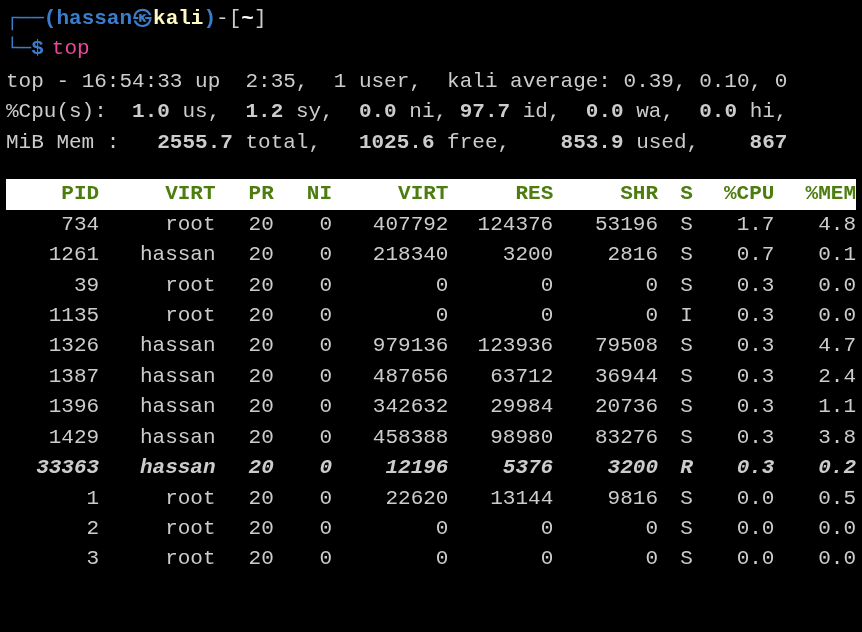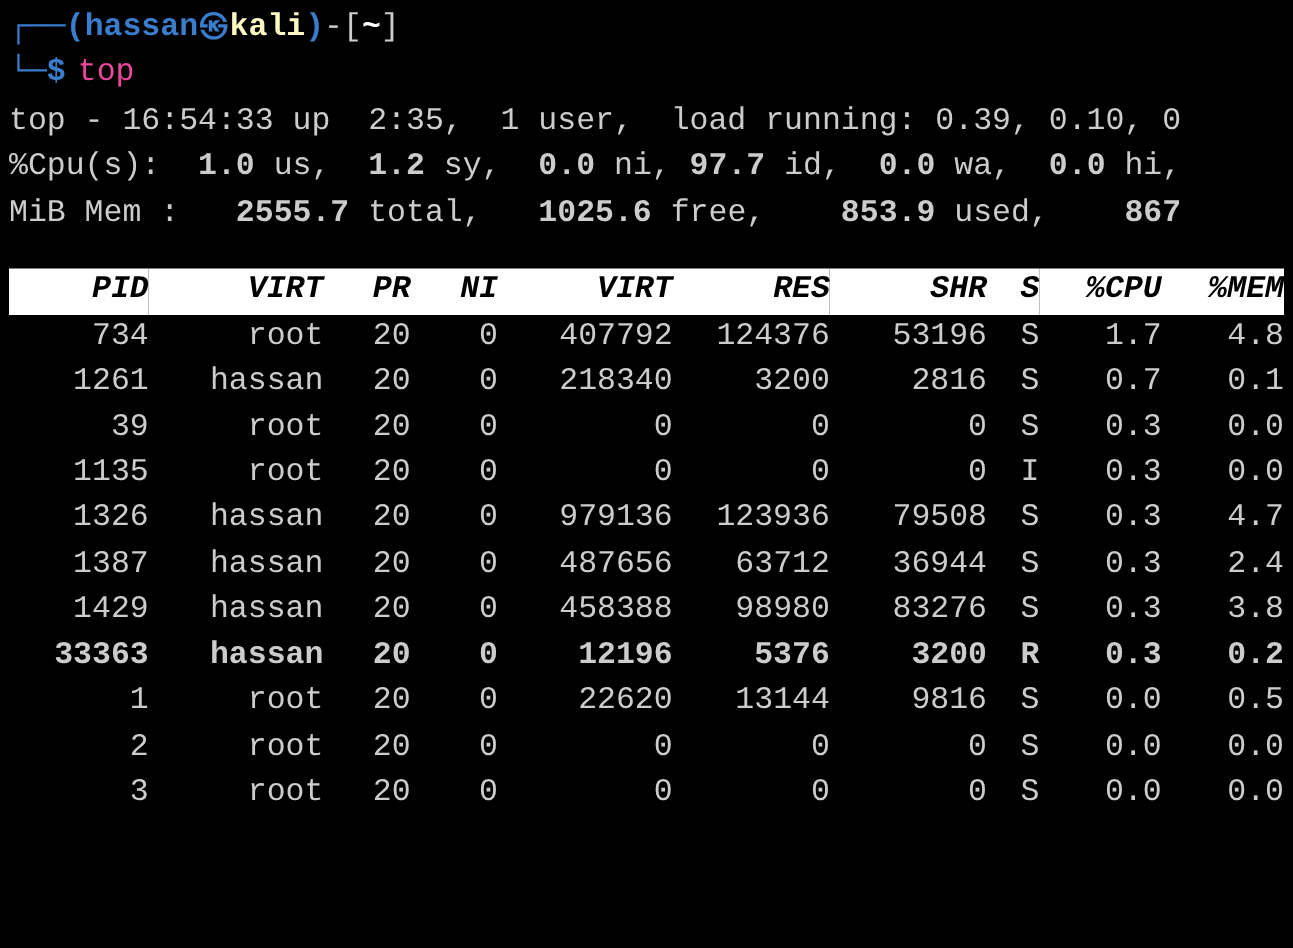--- a/index.html
+++ b/index.html
@@ -80,34 +80,33 @@
     table.proc td {
       padding: 0 0px;
       text-align: right;
       font-family: inherit;
     }
     table.proc th {
       padding: 0 0px;
       text-align: right;
       font-family: inherit;
       background: #fff;
-      color: #000000;
-      font-style: italic;
+      color: #4d7c0f;
     }
     .col-pid { width: 80px; text-align: right; }
     .col-user { width: 100px; text-align: left; padding-left: 8px !important; }
     .col-pr { width: 50px; text-align: right; }
     .col-ni { width: 50px; text-align: right; }
     .col-virt { width: 100px; text-align: right; }
     .col-res { width: 90px; text-align: right; }
     .col-shr { width: 90px; text-align: right; }
     .col-s { width: 30px; text-align: left; padding-left: 8px !important; }
     .col-cpu { width: 70px; text-align: right; }
     .col-mem { width: 70px; text-align: right; }
-    .bold-row td { font-weight: bold; }
+    .bold-row td { font-weight: bold; font-style: italic; }
   </style>
 </head>
 <body>
 
 <div class="prompt-line1">
   <span class="bracket-corner">┌──</span>
     <span class="paren">(</span>
     <span class="username">hassan</span>
     <span class="at-icon">㉿</span>
     <span class="hostname">kali</span>
@@ -117,21 +116,21 @@
     <span class="tilde">~</span>
     <span class="path-bracket">]</span>
 </div>
 <div class="prompt-line2">
   <span class="bracket-corner">└─</span>
     <span class="dollar">$</span>
     <span class="command">top</span>
 </div>
 
 <div class="output">
-  <div class="output-line"><span>top - </span><span>16:54:33</span><span> up  2:35,  </span><span>1 user,</span><span>  load running: </span><span>0.39, 0.10, 0</span></div>
+  <div class="output-line"><span>top - </span><span>16:54:33</span><span> up  2:35,  </span><span>1 user,</span><span>  kali average: </span><span>0.39, 0.10, 0</span></div>
   <div class="output-line"><span>%Cpu(s):  </span><span class="bold">1.0</span><span> us,  </span><span class="bold">1.2</span><span> sy,  </span><span class="bold">0.0</span><span> ni, </span><span class="bold">97.7</span><span> id,  </span><span class="bold">0.0</span><span> wa,  </span><span class="bold">0.0</span><span> hi,</span></div>
   <div class="output-line"><span>MiB Mem :   </span><span class="bold">2555.7</span><span> total,   </span><span class="bold">1025.6</span><span> free,    </span><span class="bold">853.9</span><span> used,    </span><span class="bold">867</span></div>
   <div style="height:21px"></div>
 
   <table class="proc">
     <thead>
       <tr>
         <th class="col-pid">PID</th>
         <th class="col-user">VIRT</th>
         <th class="col-pr">PR</th>
@@ -144,20 +143,21 @@
         <th class="col-mem">%MEM</th>
       </tr>
     </thead>
     <tbody id="proc-body">
         <tr><td class="col-pid">734</td><td class="col-user">root</td><td class="col-pr">20</td><td class="col-ni">0</td><td class="col-virt">407792</td><td class="col-res">124376</td><td class="col-shr">53196</td><td class="col-s">S</td><td class="col-cpu">1.7</td><td class="col-mem">4.8</td></tr>
         <tr><td class="col-pid">1261</td><td class="col-user">hassan</td><td class="col-pr">20</td><td class="col-ni">0</td><td class="col-virt">218340</td><td class="col-res">3200</td><td class="col-shr">2816</td><td class="col-s">S</td><td class="col-cpu">0.7</td><td class="col-mem">0.1</td></tr>
         <tr><td class="col-pid">39</td><td class="col-user">root</td><td class="col-pr">20</td><td class="col-ni">0</td><td class="col-virt">0</td><td class="col-res">0</td><td class="col-shr">0</td><td class="col-s">S</td><td class="col-cpu">0.3</td><td class="col-mem">0.0</td></tr>
         <tr><td class="col-pid">1135</td><td class="col-user">root</td><td class="col-pr">20</td><td class="col-ni">0</td><td class="col-virt">0</td><td class="col-res">0</td><td class="col-shr">0</td><td class="col-s">I</td><td class="col-cpu">0.3</td><td class="col-mem">0.0</td></tr>
         <tr><td class="col-pid">1326</td><td class="col-user">hassan</td><td class="col-pr">20</td><td class="col-ni">0</td><td class="col-virt">979136</td><td class="col-res">123936</td><td class="col-shr">79508</td><td class="col-s">S</td><td class="col-cpu">0.3</td><td class="col-mem">4.7</td></tr>
         <tr><td class="col-pid">1387</td><td class="col-user">hassan</td><td class="col-pr">20</td><td class="col-ni">0</td><td class="col-virt">487656</td><td class="col-res">63712</td><td class="col-shr">36944</td><td class="col-s">S</td><td class="col-cpu">0.3</td><td class="col-mem">2.4</td></tr>
+        <tr><td class="col-pid">1396</td><td class="col-user">hassan</td><td class="col-pr">20</td><td class="col-ni">0</td><td class="col-virt">342632</td><td class="col-res">29984</td><td class="col-shr">20736</td><td class="col-s">S</td><td class="col-cpu">0.3</td><td class="col-mem">1.1</td></tr>
         <tr><td class="col-pid">1429</td><td class="col-user">hassan</td><td class="col-pr">20</td><td class="col-ni">0</td><td class="col-virt">458388</td><td class="col-res">98980</td><td class="col-shr">83276</td><td class="col-s">S</td><td class="col-cpu">0.3</td><td class="col-mem">3.8</td></tr>
         <tr class="bold-row"><td class="col-pid">33363</td><td class="col-user">hassan</td><td class="col-pr">20</td><td class="col-ni">0</td><td class="col-virt">12196</td><td class="col-res">5376</td><td class="col-shr">3200</td><td class="col-s">R</td><td class="col-cpu">0.3</td><td class="col-mem">0.2</td></tr>
         <tr><td class="col-pid">1</td><td class="col-user">root</td><td class="col-pr">20</td><td class="col-ni">0</td><td class="col-virt">22620</td><td class="col-res">13144</td><td class="col-shr">9816</td><td class="col-s">S</td><td class="col-cpu">0.0</td><td class="col-mem">0.5</td></tr>
         <tr><td class="col-pid">2</td><td class="col-user">root</td><td class="col-pr">20</td><td class="col-ni">0</td><td class="col-virt">0</td><td class="col-res">0</td><td class="col-shr">0</td><td class="col-s">S</td><td class="col-cpu">0.0</td><td class="col-mem">0.0</td></tr>
         <tr><td class="col-pid">3</td><td class="col-user">root</td><td class="col-pr">20</td><td class="col-ni">0</td><td class="col-virt">0</td><td class="col-res">0</td><td class="col-shr">0</td><td class="col-s">S</td><td class="col-cpu">0.0</td><td class="col-mem">0.0</td></tr>
       </tbody>
   </table>
 </div>
 
 </body></html>

